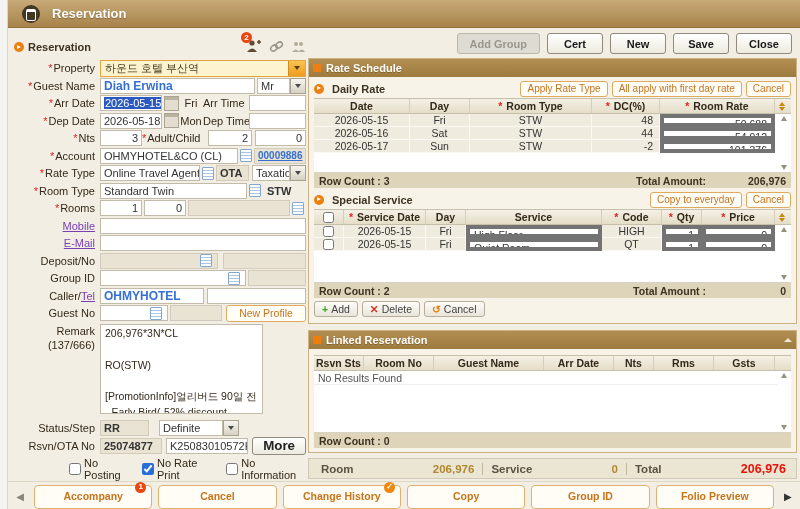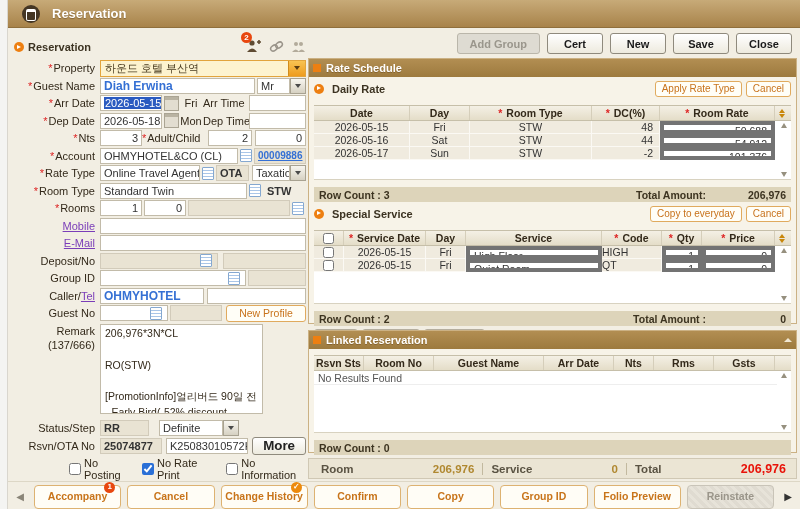--- a/index.html
+++ b/index.html
@@ -61,21 +61,21 @@
   .panelbox { border:1px solid #cbb184; background:#f7f3e8; }
   .secbar { height:18px; background:linear-gradient(#b28e52,#9d7a3e); display:flex; align-items:center; padding:0 4px; }
   .secbar .sq { width:8px; height:8px; background:#ed7f11; margin-right:5px; }
   .secbar .st { color:#fff; font-weight:bold; font-size:11px; text-shadow:0 1px 0 rgba(90,60,20,.4); }
   .collapse { margin-left:auto; border-bottom:4px solid #f0e7d2; border-left:4px solid transparent; border-right:4px solid transparent; }
   .subhead { height:21px; display:flex; align-items:center; padding:2px 5px 0 5px; gap:4px; }
   .subhead .stitle { font-weight:bold; color:#3c3322; margin-left:4px; }
   .spacer { flex:1; }
   .obtn.sm { height:16px; font-size:10px; padding:0 6px; }
 
-  .tbl { margin:7px 5px; }
+  .tbl { margin:0 5px; }
   .thead { display:flex; height:16px; background:linear-gradient(#f4f0e5,#e4ddc8); border-top:1px solid #c6bfa9; border-bottom:1px solid #c6bfa9; font-weight:bold; font-size:10.5px; align-items:center; color:#33291a; }
   .thead > div { text-align:center; border-right:1px solid #d5ceba; height:100%; display:flex; align-items:center; justify-content:center; overflow:hidden; white-space:nowrap; }
   .sorth { width:14px; flex:0 0 14px; display:flex; flex-direction:column; align-items:center; justify-content:center; gap:1px; border-right:none !important; }
   .sorth i.u { border-bottom:4px solid #c8860a; border-left:3px solid transparent; border-right:3px solid transparent; }
   .sorth i.d { border-top:4px solid #c8860a; border-left:3px solid transparent; border-right:3px solid transparent; }
   .tbody { display:flex; background:#fff; border-bottom:1px solid #d8d2c0; }
   .rows { flex:1; }
   .trow { display:flex; height:13px; align-items:center; font-size:10.5px; }
   .trow > div { height:13px; line-height:13px; overflow:hidden; white-space:nowrap; background:#f0ebdf; border-right:1px solid #fbf9f4; border-bottom:1px solid #fbf9f4; }
   .trow .wcell { background:#fff; border:4px solid #737373; }
@@ -87,21 +87,21 @@
   .rcbar .tval { width:80px; text-align:right; }
 
   
   .c-date{width:96px;flex:0 0 96px;text-align:center;} .c-day{width:60px;flex:0 0 60px;text-align:center;}
   .c-rt{width:122px;flex:0 0 122px;text-align:center;} .c-dc{width:68px;flex:0 0 68px;text-align:right;padding-right:6px;}
   .c-rate{width:115px;flex:0 0 115px;text-align:right;padding-right:4px;}
   .thead .c-dc,.thead .c-rate{ text-align:center; padding-right:0; justify-content:center; }
   
   .s-chk{width:30px;flex:0 0 30px;display:flex;align-items:center;justify-content:center;}
   .s-date{width:82px;flex:0 0 82px;text-align:center;} .s-day{width:40px;flex:0 0 40px;text-align:center;}
-  .s-svc{width:136px;flex:0 0 136px;text-align:left;padding-left:4px;} .s-code{width:60px;flex:0 0 60px;text-align:left;}
+  .s-svc{width:136px;flex:0 0 136px;text-align:left;padding-left:4px;} .s-code{width:60px;flex:0 0 60px;text-align:center;}
   .s-qty{width:40px;flex:0 0 40px;text-align:right;padding-right:4px;} .s-price{width:73px;flex:0 0 73px;text-align:right;padding-right:4px;}
   .thead .s-svc{justify-content:center;padding-left:0;} .thead .s-qty,.thead .s-price{justify-content:center;padding-right:0;}
   .s-chk input{width:11px;height:11px;accent-color:#2a6fd6;}
   
   .l-sts{width:50px;flex:0 0 50px;} .l-room{width:70px;flex:0 0 70px;} .l-guest{width:110px;flex:0 0 110px;}
   .l-arr{width:70px;flex:0 0 70px;} .l-nts{width:40px;flex:0 0 40px;} .l-rms{width:60px;flex:0 0 60px;} .l-gsts{width:61px;flex:0 0 61px;}
   .noresult { height:14px; line-height:14px; padding-left:4px; color:#555; border-bottom:1px solid #eee; font-size:10.5px; }
 
   .actrow { display:flex; gap:4px; padding:3px 5px; }
   .abtn { height:16px; border:1px solid #b5ae9e; background:linear-gradient(#fdfcf9,#e9e5da); border-radius:3px; font-size:10.5px; color:#444; padding:0 7px; display:flex; align-items:center; gap:3px; }
@@ -349,20 +349,21 @@
       <div class="secbar">
         <span class="sq"></span>
         <span class="st">Rate Schedule</span>
       </div>
 
       <div class="subhead">
         <span class="bullet"></span>
         <span class="stitle">Daily Rate</span>
         <span class="spacer"></span>
         <button class="obtn sm">Apply Rate Type</button>
+        <button class="obtn sm">All apply with first day rate</button>
         <button class="obtn sm">Cancel</button>
       </div>
 
       <div class="tbl">
         <div class="thead">
           <div class="c-date">Date</div>
           <div class="c-day">Day</div>
           <div class="c-rt"><span class="req">*</span>&nbsp;<span>Room Type</span></div>
           <div class="c-dc"><span class="req">*</span>&nbsp;<span>DC(%)</span></div>
           <div class="c-rate"><span class="req">*</span>&nbsp;<span>Room Rate</span></div>
@@ -535,30 +536,24 @@
         <span class="tbadge red">1</span>
       </button>
     <button class="tab">
         <span>Cancel</span>
       </button>
     <button class="tab">
         <span>Change History</span>
         <span class="tbadge org">✓</span>
       </button>
     <button class="tab">
-        <span>Confirm</span>
-      </button>
-    <button class="tab">
         <span>Copy</span>
       </button>
     <button class="tab">
         <span>Group ID</span>
       </button>
     <button class="tab">
         <span>Folio Preview</span>
       </button>
-    <button class="tab dis">
-        <span>Reinstate</span>
-      </button>
     <span class="navbtn r">▶</span>
   </div>
 
 </div>
 
 </body></html>

